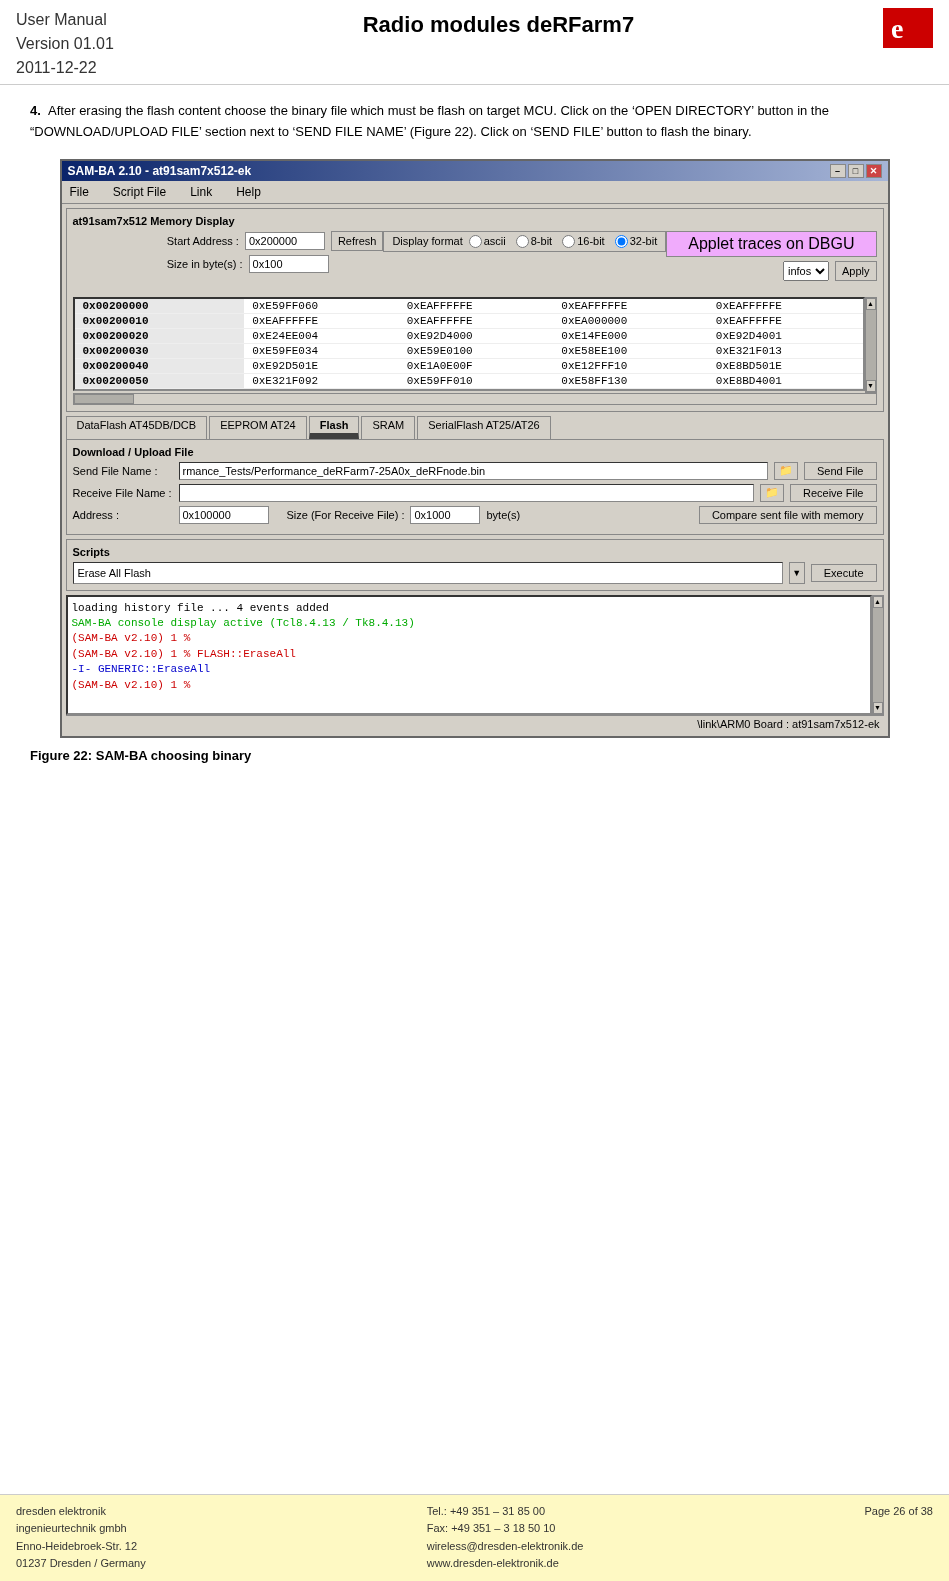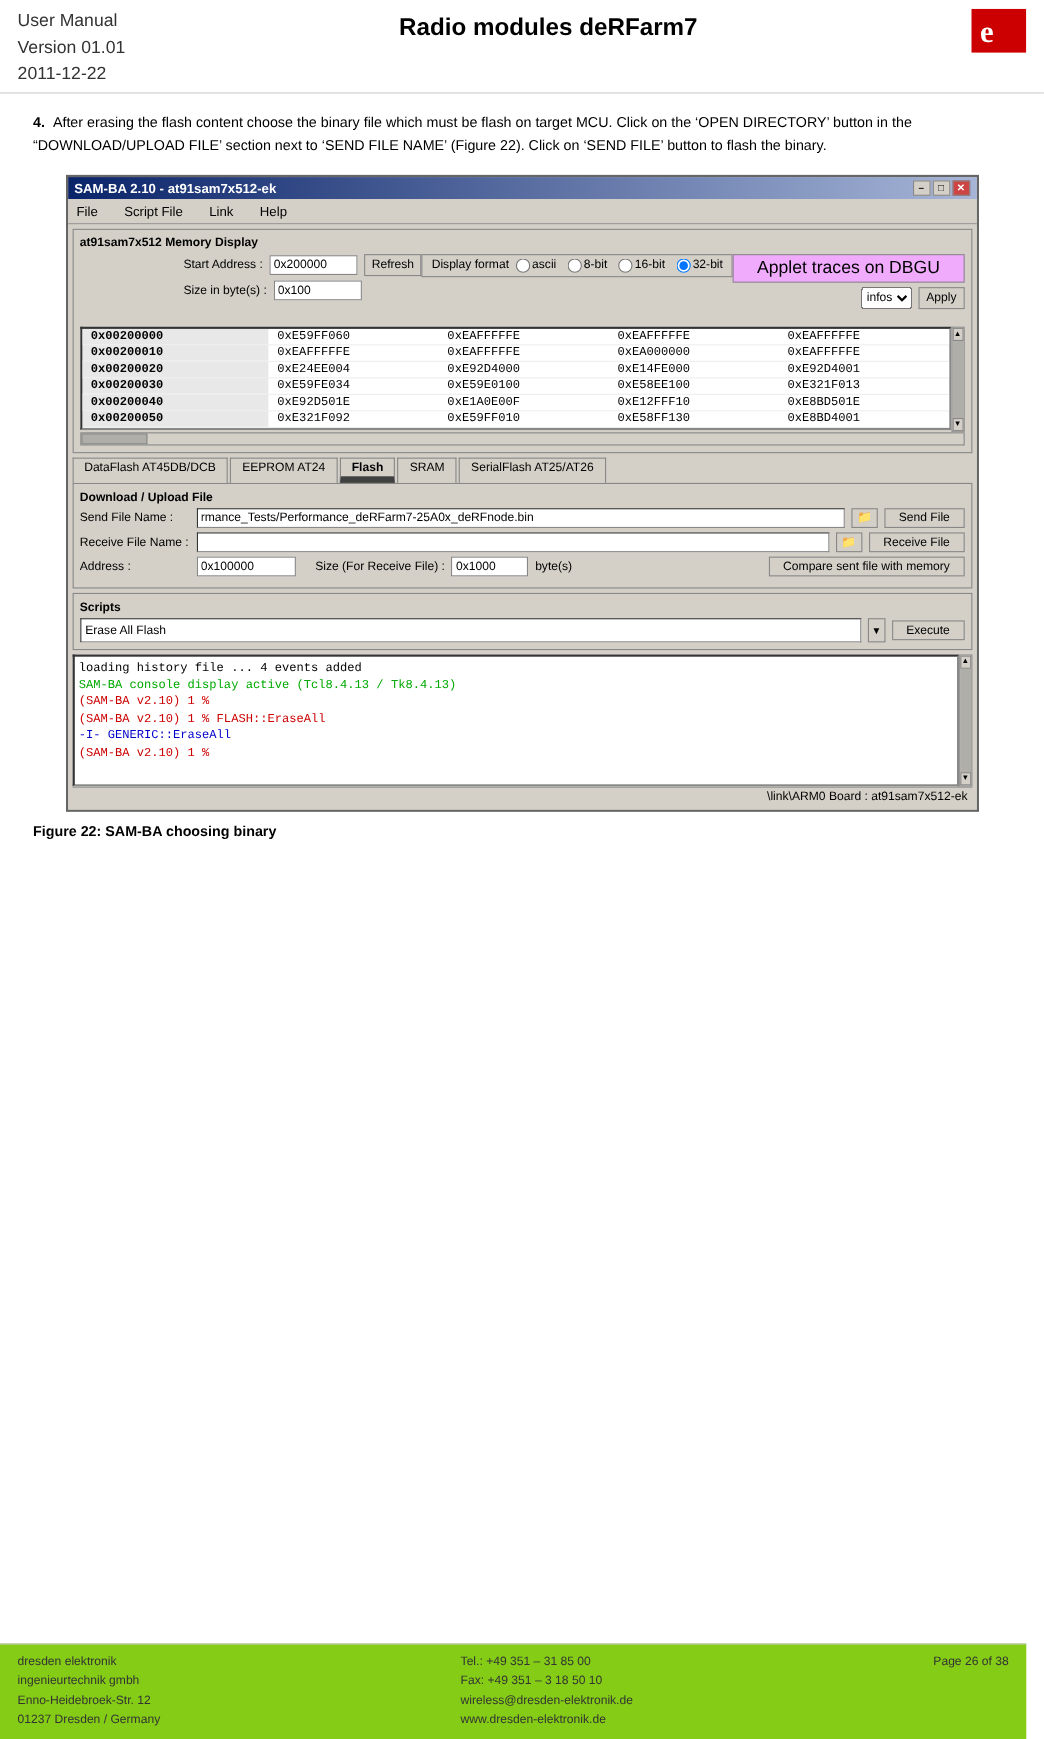--- a/index.html
+++ b/index.html
@@ -309,28 +309,28 @@
       font-weight: bold;
       margin-top: 10px;
       margin-bottom: 8px;
     }
 
     
     .footer {
       position: absolute;
       bottom: 0;
       left: 0;
-      right: 16px;
+      right: 0;
       border-top: 1px solid #ccc;
       padding: 8px 16px;
       display: flex;
       justify-content: space-between;
       font-size: 11px;
       color: #333;
-      background: #84cc16;
+      background: #fef9c3;
     }
     .footer-col { line-height: 1.6; }
     .samba-scrollbar-v {
       width: 12px;
       background: #d4d0c8;
       border: 1px solid #888;
       display: flex;
       flex-direction: column;
       align-items: center;
     }

